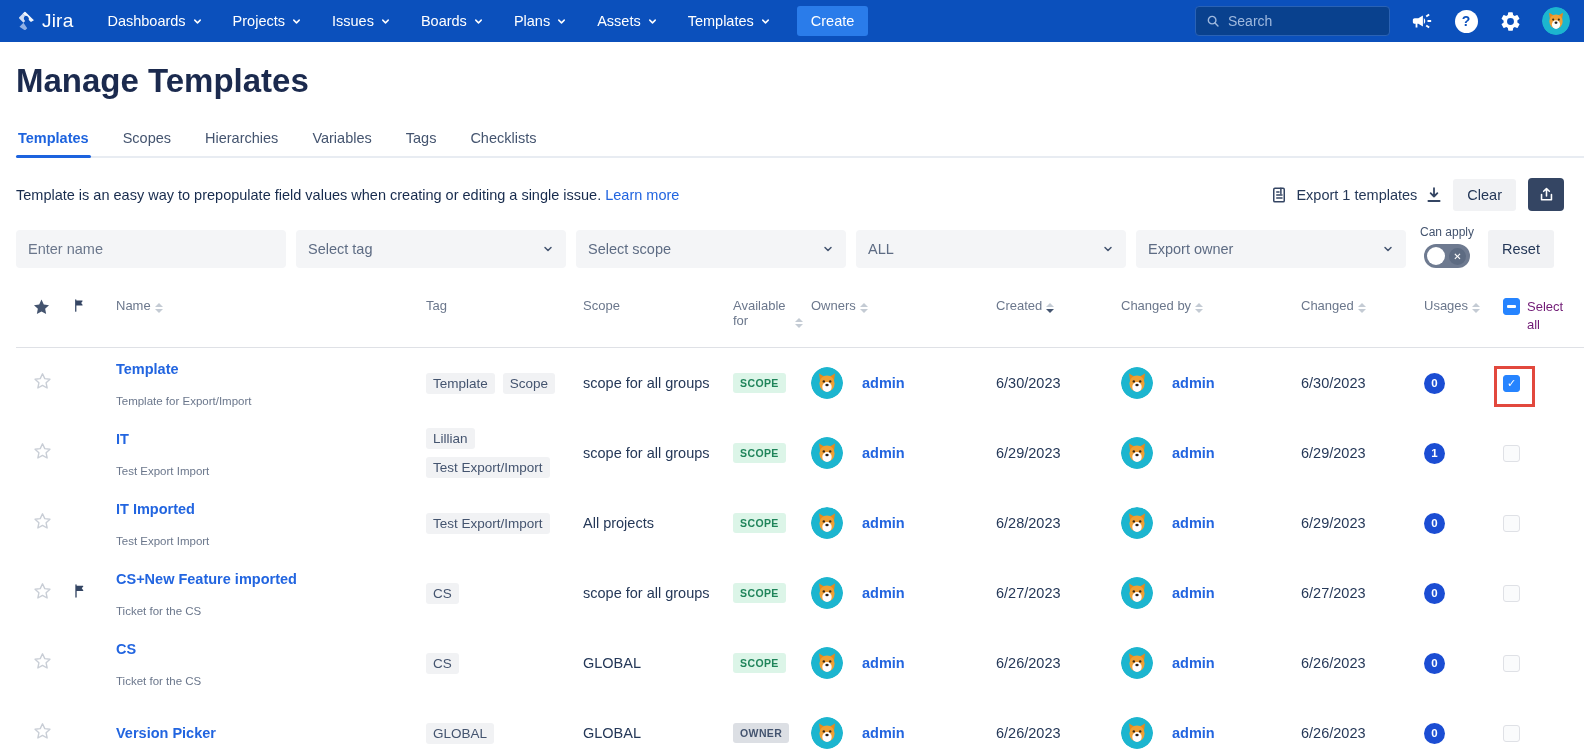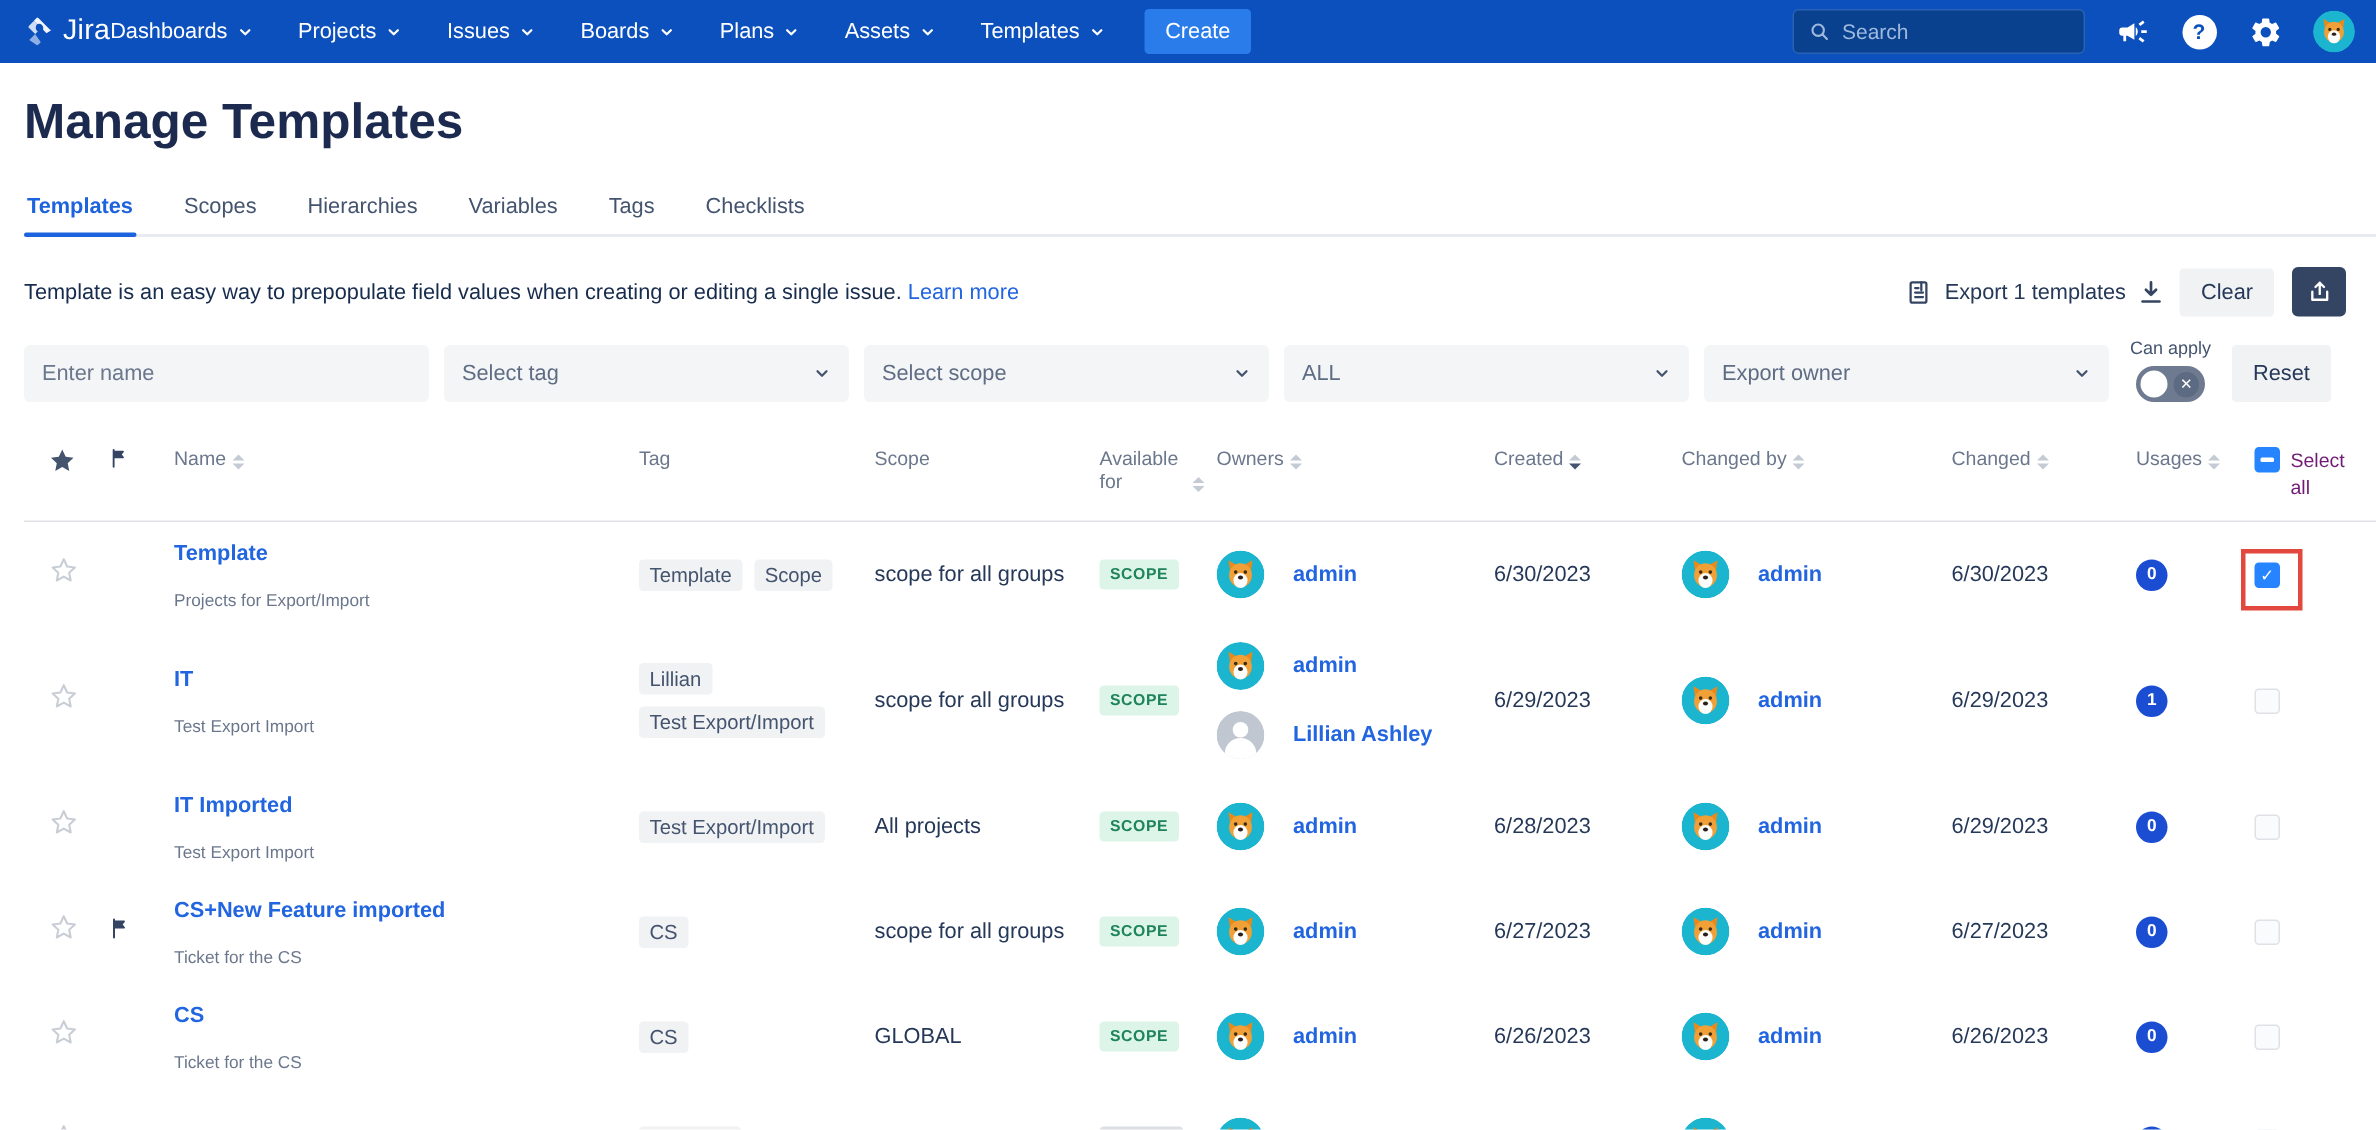--- a/index.html
+++ b/index.html
@@ -2,21 +2,21 @@
 <html style="--c-nav: #0B50BC; --c-create: #2A7CEA; --c-link: #2265E0; --c-badge-green-bg: #DCF5E8; --c-badge-green-tx: #1F845A; --c-badge-gray-bg: #DCDFE4; --c-badge-gray-tx: #44546F; --c-usages: #1B4DD3; --c-check: #2684FF; --c-highlight: #E2483D; --c-toggle: #6E7A90;"><head>
 <meta charset="utf-8">
 <style>
   * { margin:0; padding:0; box-sizing:border-box; }
   html,body { width:1584px; height:753px; overflow:hidden; background:#fff;
     font-family:"Liberation Sans", sans-serif; color:#172B4D; }
 
   
   .topnav { height:42px; background:var(--c-nav,#0B50BC); display:flex; align-items:center;
     padding:0 14px; color:#fff; }
-  .logo { display:flex; align-items:flex-end; gap:6px; }
+  .logo { display:flex; align-items:flex-end; gap:6px; margin-right:34px; }
   .logo svg { width:22px; height:22px; }
   .logo-text { font-size:19px; font-weight:400; letter-spacing:.2px; }
   .nav-menu { display:flex; align-items:center; gap:30px; }
   .nav-item { display:flex; align-items:center; gap:6px; font-size:14.5px; cursor:pointer; }
   .nav-item svg { width:11px; height:11px; }
   .create-btn { margin-left:26px; background:var(--c-create,#2A7CEA); color:#fff; border:none;
     font-size:14.5px; padding:7px 14px; border-radius:3px; cursor:pointer;
     font-family:"Liberation Sans",sans-serif; }
   .nav-right { margin-left:auto; display:flex; align-items:center; gap:20px; }
   .searchbox { display:flex; align-items:center; gap:8px; background:#09418E;
@@ -360,21 +360,21 @@
             <path d="M12 3.2l2.6 5.55 5.9.75-4.37 4.02 1.16 5.9L12 16.5l-5.29 2.92 1.16-5.9L3.5 9.5l5.9-.75z"></path>
           </svg>
     </span>
     <span class="row-flag invis">
       <svg width="16" height="16" viewBox="0 0 24 24" fill="#344563">
             <path d="M5 3a1 1 0 0 1 2 0v1h9.2a.8.8 0 0 1 .64 1.28L14.7 8l2.14 2.72A.8.8 0 0 1 16.2 12H7v9a1 1 0 0 1-2 0z"></path>
           </svg>
     </span>
     <span class="cell-name">
       <a class="nm">Template</a>
-      <div class="ds">Projects for Export/Import</div>
+      <div class="ds">Template for Export/Import</div>
     </span>
     <span class="tags">
           <span class="chip">Template</span>
           <span class="chip">Scope</span>
         </span>
     <span class="cell-scope">scope for all groups</span>
     <span><span class="badge green">SCOPE</span></span>
     <span class="owners">
           <span class="owner">
     <span class="avatar dog">
@@ -449,31 +449,20 @@
                 <ellipse cx="16" cy="16.5" rx="7.6" ry="8" fill="#F0A036"></ellipse>
                 <ellipse cx="16" cy="20" rx="4.7" ry="5" fill="#FDFDFD"></ellipse>
                 <circle cx="12.8" cy="14.4" r="1.2" fill="#3A2A18"></circle>
                 <circle cx="19.2" cy="14.4" r="1.2" fill="#3A2A18"></circle>
                 <ellipse cx="16" cy="18" rx="1.7" ry="1.3" fill="#2B2018"></ellipse>
               </svg>
 
     </span>
     <a>admin</a>
   </span>
-          <span class="owner">
-    <span class="avatar person">
-
-      <svg viewBox="0 0 32 32" class="p-person">
-                <circle cx="16" cy="16" r="16" fill="#C1C7D0"></circle>
-                <circle cx="16" cy="12.5" r="5.2" fill="#fff"></circle>
-                <path d="M5.5 28.5a10.5 10.5 0 0 1 21 0v4h-21z" fill="#fff"></path>
-              </svg>
-    </span>
-    <a>Lillian Ashley</a>
-  </span>
         </span>
     <span class="cell-date">6/29/2023</span>
     <span class="owners">
           <span class="owner">
     <span class="avatar dog">
       <svg viewBox="0 0 32 32" class="p-dog">
                 <circle cx="16" cy="16" r="16" fill="#1CB5CF"></circle>
                 <path d="M8 6.5l5.5 3.2-4.3 5.3z" fill="#E8891C"></path>
                 <path d="M24 6.5l-5.5 3.2 4.3 5.3z" fill="#E8891C"></path>
                 <ellipse cx="16" cy="16.5" rx="7.6" ry="8" fill="#F0A036"></ellipse>

